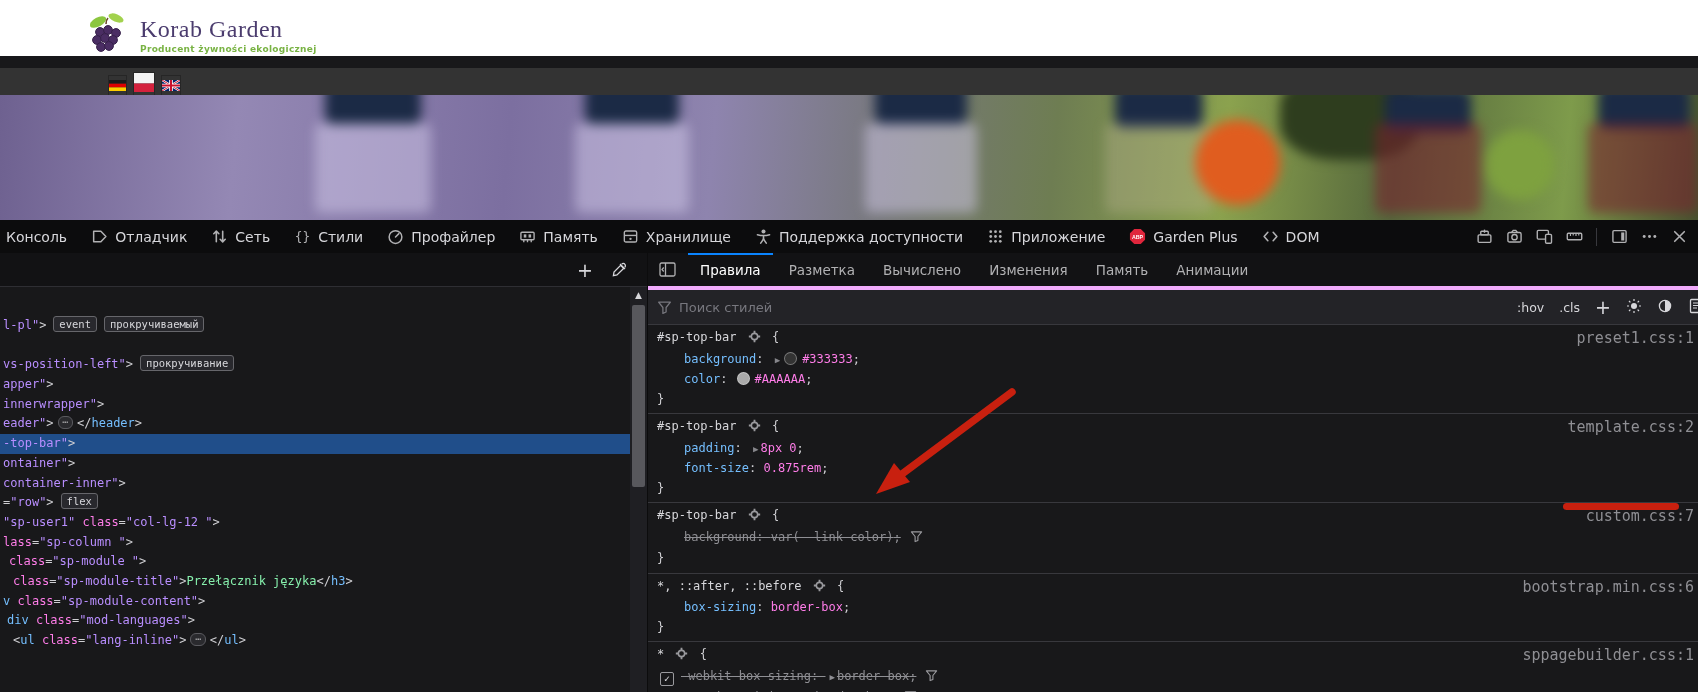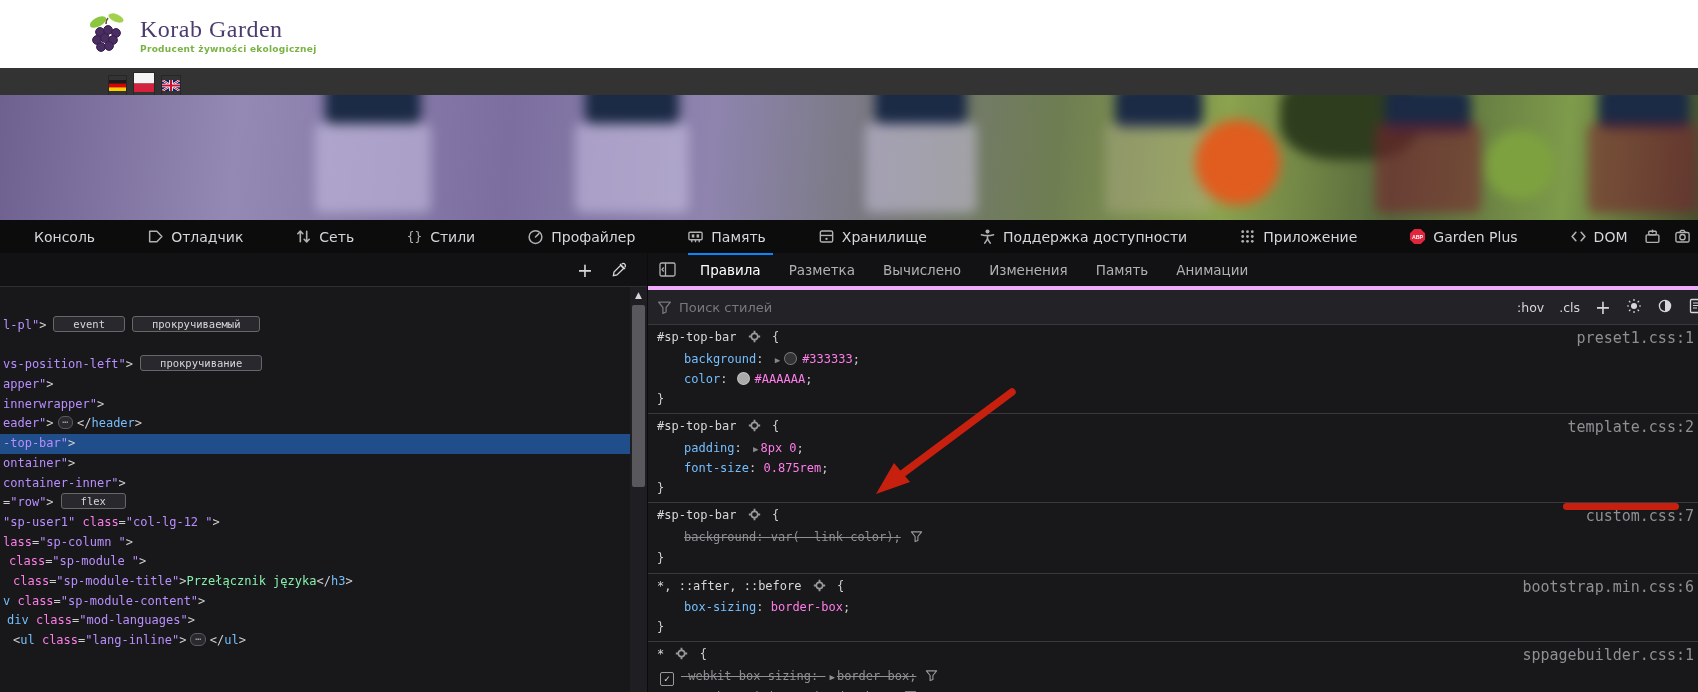--- a/index.html
+++ b/index.html
@@ -1,53 +1,53 @@
 <!DOCTYPE html>
 <html><head>
 <meta charset="utf-8">
 <style>
   html,body{margin:0;padding:0;background:#000;}
   .screen{position:relative;width:1698px;height:692px;overflow:hidden;background:#18181a;
     font-family:"DejaVu Sans","Liberation Sans",sans-serif;-webkit-font-smoothing:antialiased;}
   
-  .site-header{position:absolute;left:0;top:0;width:1698px;height:68px;background:#ffffff;}
+  .site-header{position:absolute;left:0;top:0;width:1698px;height:56px;background:#ffffff;}
   .logo{position:absolute;left:86px;top:10px;display:flex;align-items:center;gap:10px;cursor:pointer;}
   .brand{font-family:"Liberation Serif","DejaVu Serif",serif;font-size:24px;color:#4b3c6e;letter-spacing:.5px;}
   .tagline{font-size:9px;color:#79b344;font-weight:bold;letter-spacing:.3px;margin-top:1px;}
   .lang-bar{position:absolute;left:0;top:68px;width:1698px;height:27px;background:#333333;}
   .flag{position:absolute;cursor:pointer;box-shadow:0 0 0 1px rgba(0,0,0,.25);}
   
   .banner{position:absolute;left:0;top:95px;width:1698px;height:125px;overflow:hidden;
     background:linear-gradient(95deg,#6e6190 0%,#9488b4 14%,#7c6fa0 30%,#8e84ae 42%,#77787c 52%,#6e7d52 62%,#8ba24e 72%,#55673c 82%,#7e9b4b 92%,#46522f 100%);}
   .blurlayer{position:absolute;left:-20px;top:-20px;right:-20px;bottom:-20px;filter:blur(6px);}
   .cap{position:absolute;top:6px;height:44px;background:#1b2a45;border-radius:9px;}
   .glass{position:absolute;top:48px;height:90px;background:rgba(214,204,236,.48);border-radius:7px;}
   .glass.red{background:rgba(122,31,46,.55);}
   .blob{position:absolute;border-radius:50%;}
   
   .devtools{position:absolute;left:0;top:220px;width:1698px;height:472px;background:#18181a;color:#d7d7db;}
   .dt-toolbar{position:absolute;left:0;top:0;width:1698px;height:33px;background:#0c0c0d;display:flex;align-items:center;border-bottom:1px solid #000;}
-  .dt-tab{display:flex;align-items:center;gap:7px;padding:0 12px;height:33px;font-size:14px;color:#d7d7db;cursor:pointer;white-space:nowrap;margin-left:28px;}
+  .dt-tab{display:flex;align-items:center;gap:7px;padding:0 12px;height:33px;font-size:14px;color:#d7d7db;cursor:pointer;white-space:nowrap;}
   .dt-tab:first-child{padding-left:6px;}
   .dt-tab .ticon{width:17px;height:17px;color:#b1b1b3;display:inline-flex;}
   .dt-actions{margin-left:auto;display:flex;align-items:center;gap:4px;padding-right:6px;}
   .abtn{width:26px;height:26px;display:flex;align-items:center;justify-content:center;color:#b1b1b3;cursor:pointer;font-size:15px;}
   .abtn svg{width:17px;height:17px;}
   .vsep{width:1px;height:18px;background:#38383d;margin:0 5px;}
   
   .dt-main{position:absolute;left:0;top:33px;width:1698px;height:439px;display:flex;}
   .markup-panel{position:relative;width:647px;height:439px;background:#18181a;border-right:1px solid #0c0c0d;flex:none;}
   .markup-toolbar{position:relative;height:33px;background:#121214;border-bottom:1px solid #2e2e33;}
   .mtb-btn{position:absolute;top:4px;width:26px;height:26px;display:flex;align-items:center;justify-content:center;color:#d7d7db;cursor:pointer;}
   .markup-lines{position:absolute;left:0;top:34px;width:630px;bottom:0;overflow:hidden;
     font-family:"DejaVu Sans Mono","Liberation Mono",monospace;font-size:12px;padding-top:29px;}
   .mline{height:19.7px;line-height:19.7px;white-space:nowrap;padding-left:3px;}
   .mline.selected{background:#204e8a;}
   .c-v{color:#b98eff}.c-a{color:#ff7de9}.c-t{color:#75bfff}.c-p{color:#cfcfd3}.c-x{color:#86efac}
-  .badge{display:inline-block;margin-left:7px;padding:0 19px;border:1px solid #66666b;border-radius:3px;
+  .badge{display:inline-block;margin-left:7px;padding:0 5px;border:1px solid #66666b;border-radius:3px;
     font-family:"DejaVu Sans Mono",monospace;font-size:10.5px;line-height:14px;color:#d7d7db;background:#28282d;vertical-align:1px;cursor:pointer;}
   .epill{display:inline-block;margin:0 4px;padding:0 4px;border:1px solid #5a5a5f;border-radius:6px;
     font-size:9px;line-height:11px;color:#b1b1b3;background:#2a2a2e;vertical-align:2px;cursor:pointer;}
   .mscroll{position:absolute;right:0;top:34px;bottom:0;width:17px;background:#1f1f23;}
   .mscroll .up{height:16px;display:flex;align-items:center;justify-content:center;font-size:9px;color:#d7d7db;cursor:pointer;}
   .mscroll .thumb{position:absolute;left:2px;right:2px;top:18px;height:182px;background:#58585d;border-radius:2px;cursor:pointer;}
   
   .rules-panel{position:relative;flex:1;height:439px;background:#18181a;overflow:hidden;}
   .rules-tabs{position:relative;height:33px;background:#121214;display:flex;align-items:stretch;border-bottom:4px solid #f0abfc;}
   .side-toggle{width:38px;display:flex;align-items:center;justify-content:center;color:#b1b1b3;cursor:pointer;}

